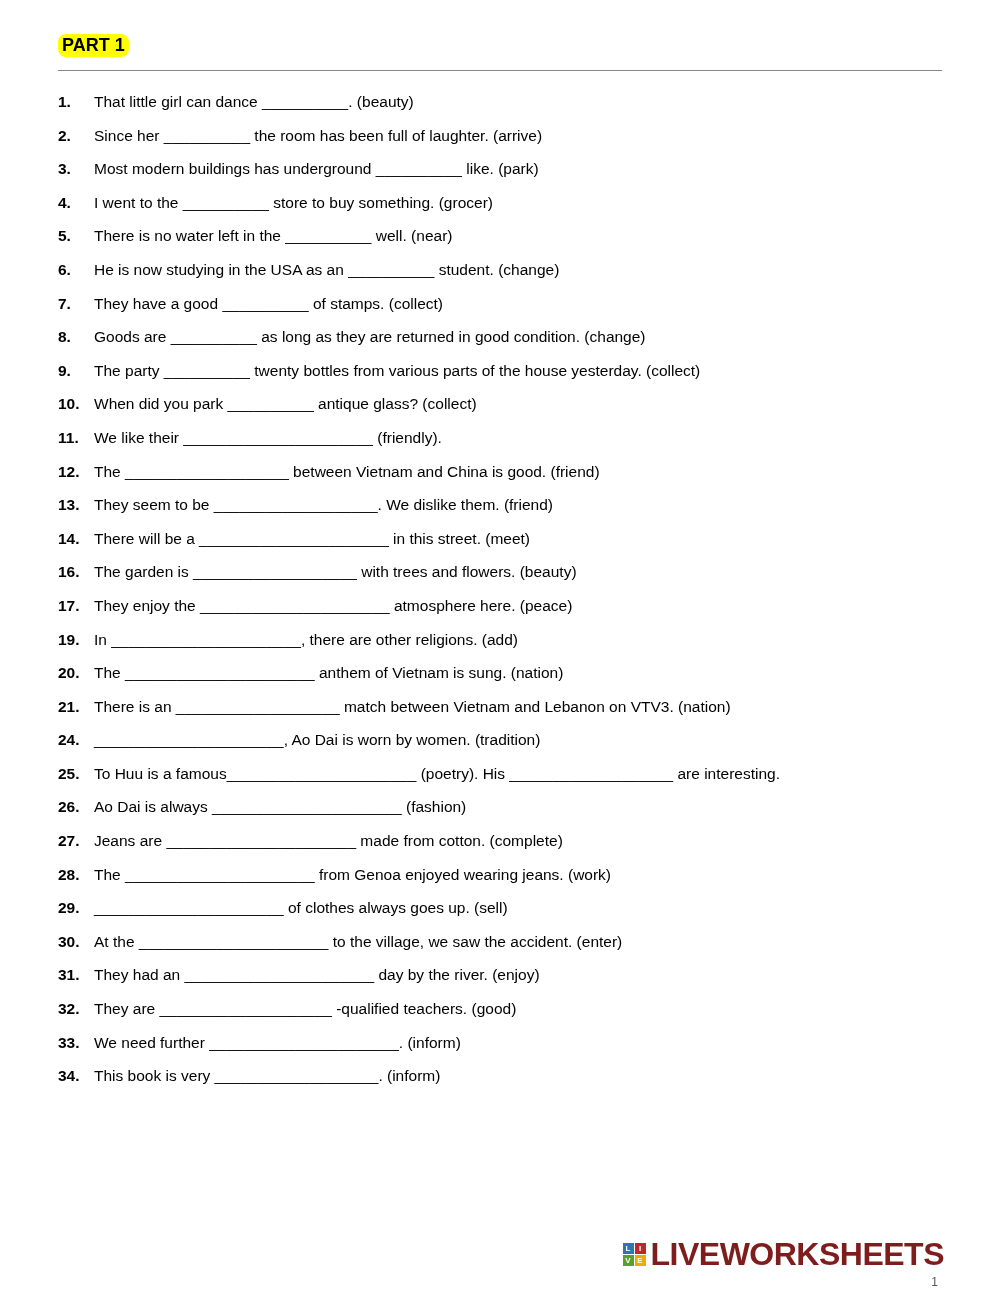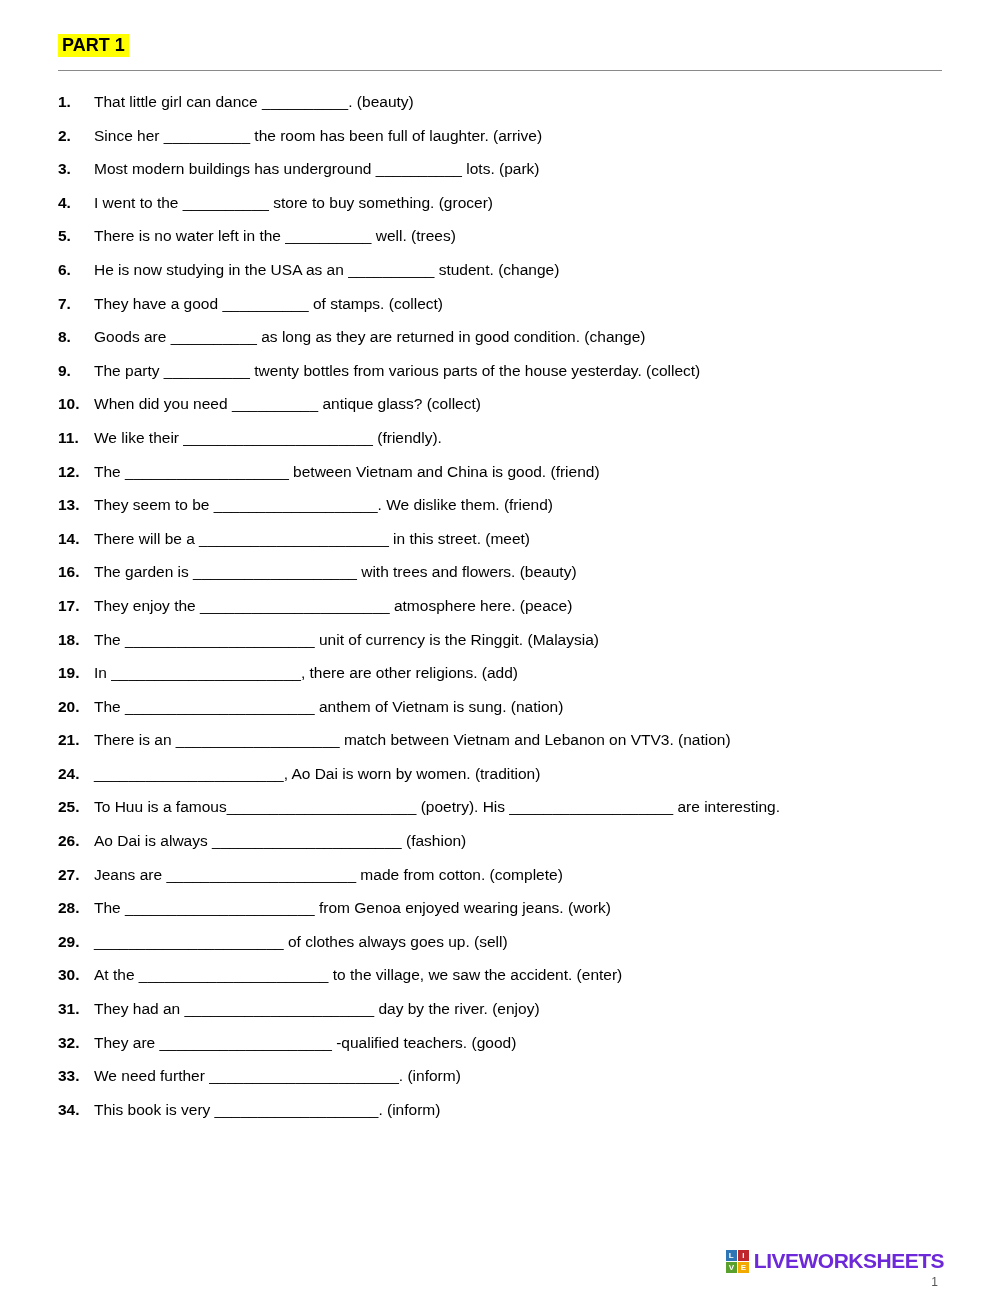--- a/index.html
+++ b/index.html
@@ -12,20 +12,21 @@
     font-family:"Liberation Sans","DejaVu Sans",sans-serif;
     color:#000;
     overflow:hidden;
   }
   .part-title {
     display:inline-block;
     font-weight:bold;
     font-size:18px;
     background:#ffff00;
     padding:1px 4px;
+    border-radius:8px;
   }
   .divider {
     border:none;
     border-top:1px solid #8a8a8a;
     margin:13px 0 21px 0;
   }
   .row {
     display:flex;
     align-items:flex-start;
     font-size:15.5px;
@@ -53,23 +54,23 @@
     gap:1px;
   }
   .logo-sq {
     color:#fff;
     font-size:8px;
     font-weight:bold;
     display:flex; align-items:center; justify-content:center;
     font-family:"Liberation Sans",sans-serif;
   }
   .brand {
-    font-size:21px;
-    font-weight:bold;
-    color:#6d28d9;
+    font-size:32px;
+    font-weight:bold;
+    color:#7f1d1d;
     letter-spacing:-0.5px;
   }
   .pagenum {
     position:absolute;
     right:62px; bottom:2px;
     font-size:12px;
     color:#555;
   }
 </style>
 </head>
@@ -87,49 +88,49 @@
       <div class="row">
         <span class="num">1.</span>
         <span class="sentence"><span>That little girl can dance </span><span class="blank">__________</span><span>. </span><span class="bold">(beauty)</span></span>
       </div>
       <div class="row">
         <span class="num">2.</span>
         <span class="sentence"><span>Since her </span><span class="blank">__________</span><span> the room has been full of laughter. </span><span class="bold">(arrive)</span></span>
       </div>
       <div class="row">
         <span class="num">3.</span>
-        <span class="sentence"><span>Most modern buildings has underground </span><span class="blank">__________</span><span> lots. </span><span class="bold">(park)</span></span>
+        <span class="sentence"><span>Most modern buildings has underground </span><span class="blank">__________</span><span> like. </span><span class="bold">(park)</span></span>
       </div>
       <div class="row">
         <span class="num">4.</span>
         <span class="sentence"><span>I went to the </span><span class="blank">__________</span><span> store to buy something. </span><span class="bold">(grocer)</span></span>
       </div>
       <div class="row">
         <span class="num">5.</span>
-        <span class="sentence"><span>There is no water left in the </span><span class="blank">__________</span><span> well. </span><span class="bold">(trees)</span></span>
+        <span class="sentence"><span>There is no water left in the </span><span class="blank">__________</span><span> well. </span><span class="bold">(near)</span></span>
       </div>
       <div class="row">
         <span class="num">6.</span>
         <span class="sentence"><span>He is now studying in the USA as an </span><span class="blank">__________</span><span> student. </span><span class="bold">(change)</span></span>
       </div>
       <div class="row">
         <span class="num">7.</span>
         <span class="sentence"><span>They have a good </span><span class="blank">__________</span><span> of stamps. </span><span class="bold">(collect)</span></span>
       </div>
       <div class="row">
         <span class="num">8.</span>
         <span class="sentence"><span>Goods are </span><span class="blank">__________</span><span> as long as they are returned in good condition. </span><span class="bold">(change)</span></span>
       </div>
       <div class="row">
         <span class="num">9.</span>
         <span class="sentence"><span>The party </span><span class="blank">__________</span><span> twenty bottles from various parts of the house yesterday. </span><span class="bold">(collect)</span></span>
       </div>
       <div class="row">
         <span class="num">10.</span>
-        <span class="sentence"><span>When did you need </span><span class="blank">__________</span><span> antique glass? </span><span class="bold">(collect)</span></span>
+        <span class="sentence"><span>When did you park </span><span class="blank">__________</span><span> antique glass? </span><span class="bold">(collect)</span></span>
       </div>
       <div class="row">
         <span class="num">11.</span>
         <span class="sentence"><span>We like their </span><span class="blank">______________________</span><span> </span><span class="bold">(friendly).</span></span>
       </div>
       <div class="row">
         <span class="num">12.</span>
         <span class="sentence"><span>The </span><span class="blank">___________________</span><span> between Vietnam and China is good. (friend)</span></span>
       </div>
       <div class="row">
@@ -140,24 +141,20 @@
         <span class="num">14.</span>
         <span class="sentence"><span>There will be a </span><span class="blank">______________________</span><span> in this street. (meet)</span></span>
       </div>
       <div class="row">
         <span class="num">16.</span>
         <span class="sentence"><span>The garden is </span><span class="blank">___________________</span><span> with trees and flowers. (beauty)</span></span>
       </div>
       <div class="row">
         <span class="num">17.</span>
         <span class="sentence"><span>They enjoy the </span><span class="blank">______________________</span><span> atmosphere here. (peace)</span></span>
-      </div>
-      <div class="row">
-        <span class="num">18.</span>
-        <span class="sentence"><span>The </span><span class="blank">______________________</span><span> unit of currency is the Ringgit. (Malaysia)</span></span>
       </div>
       <div class="row">
         <span class="num">19.</span>
         <span class="sentence"><span>In </span><span class="blank">______________________</span><span>, there are other religions. (add)</span></span>
       </div>
       <div class="row">
         <span class="num">20.</span>
         <span class="sentence"><span>The </span><span class="blank">______________________</span><span> anthem of Vietnam is sung. (nation)</span></span>
       </div>
       <div class="row">

